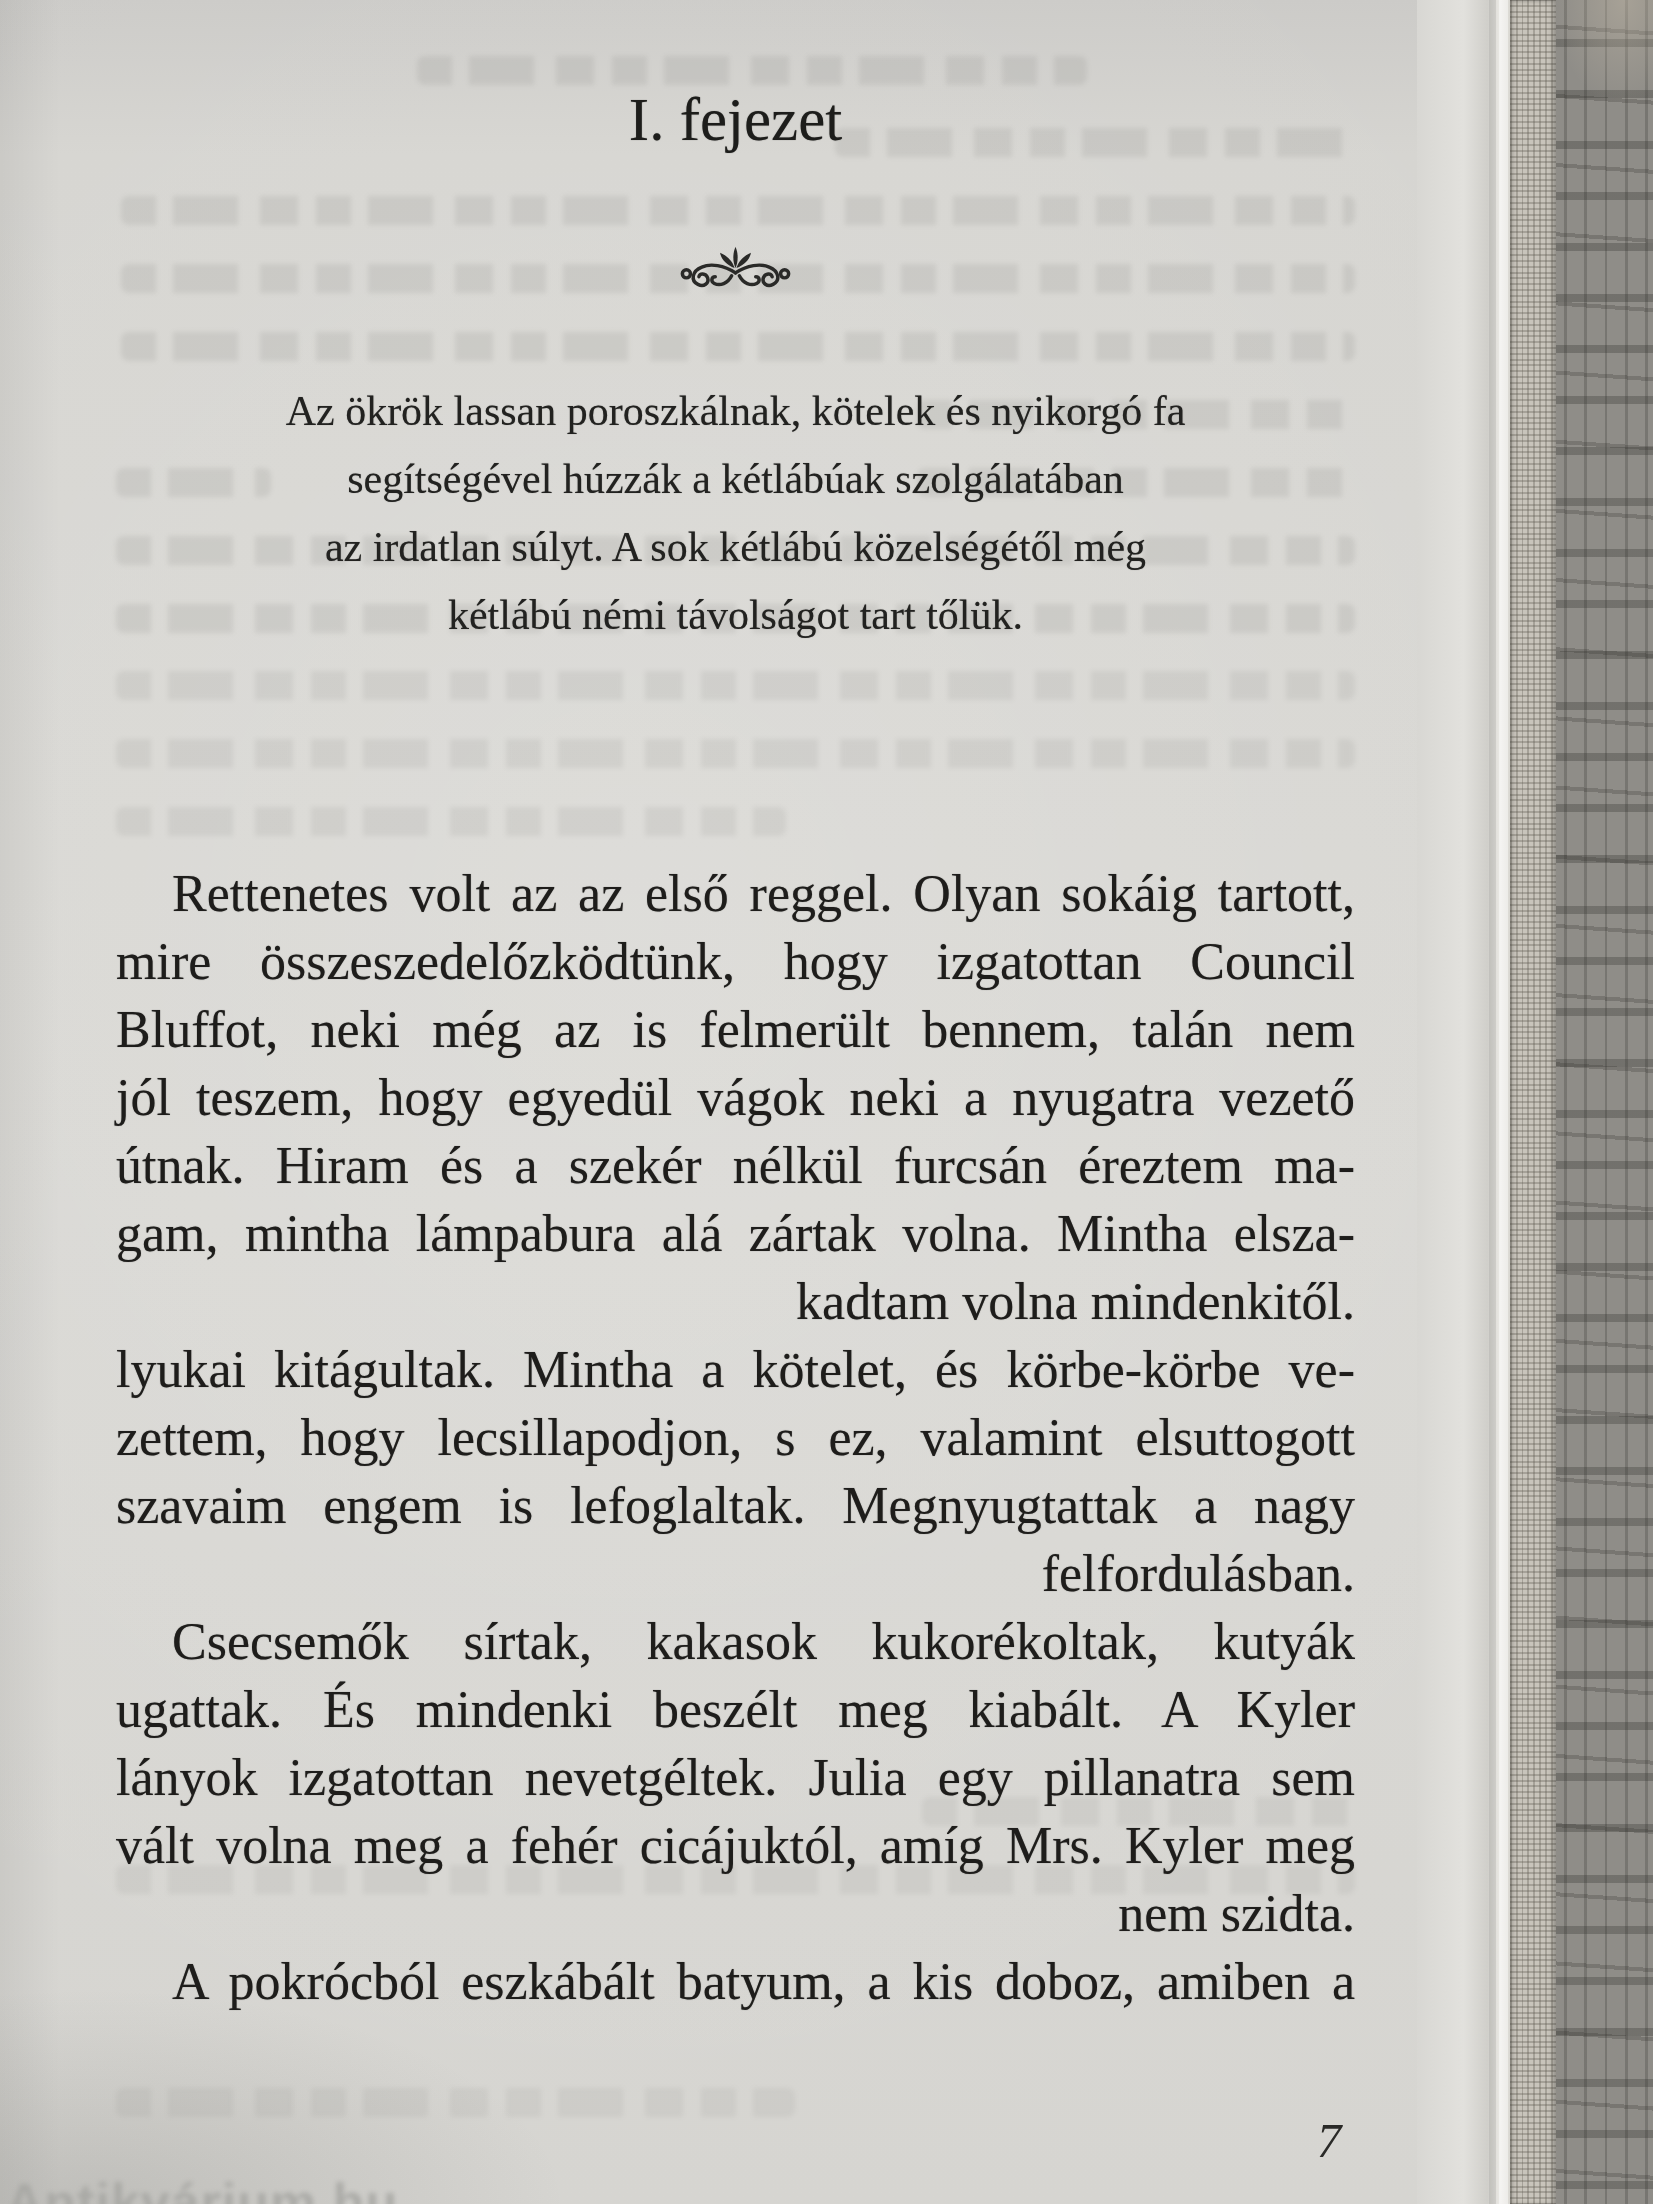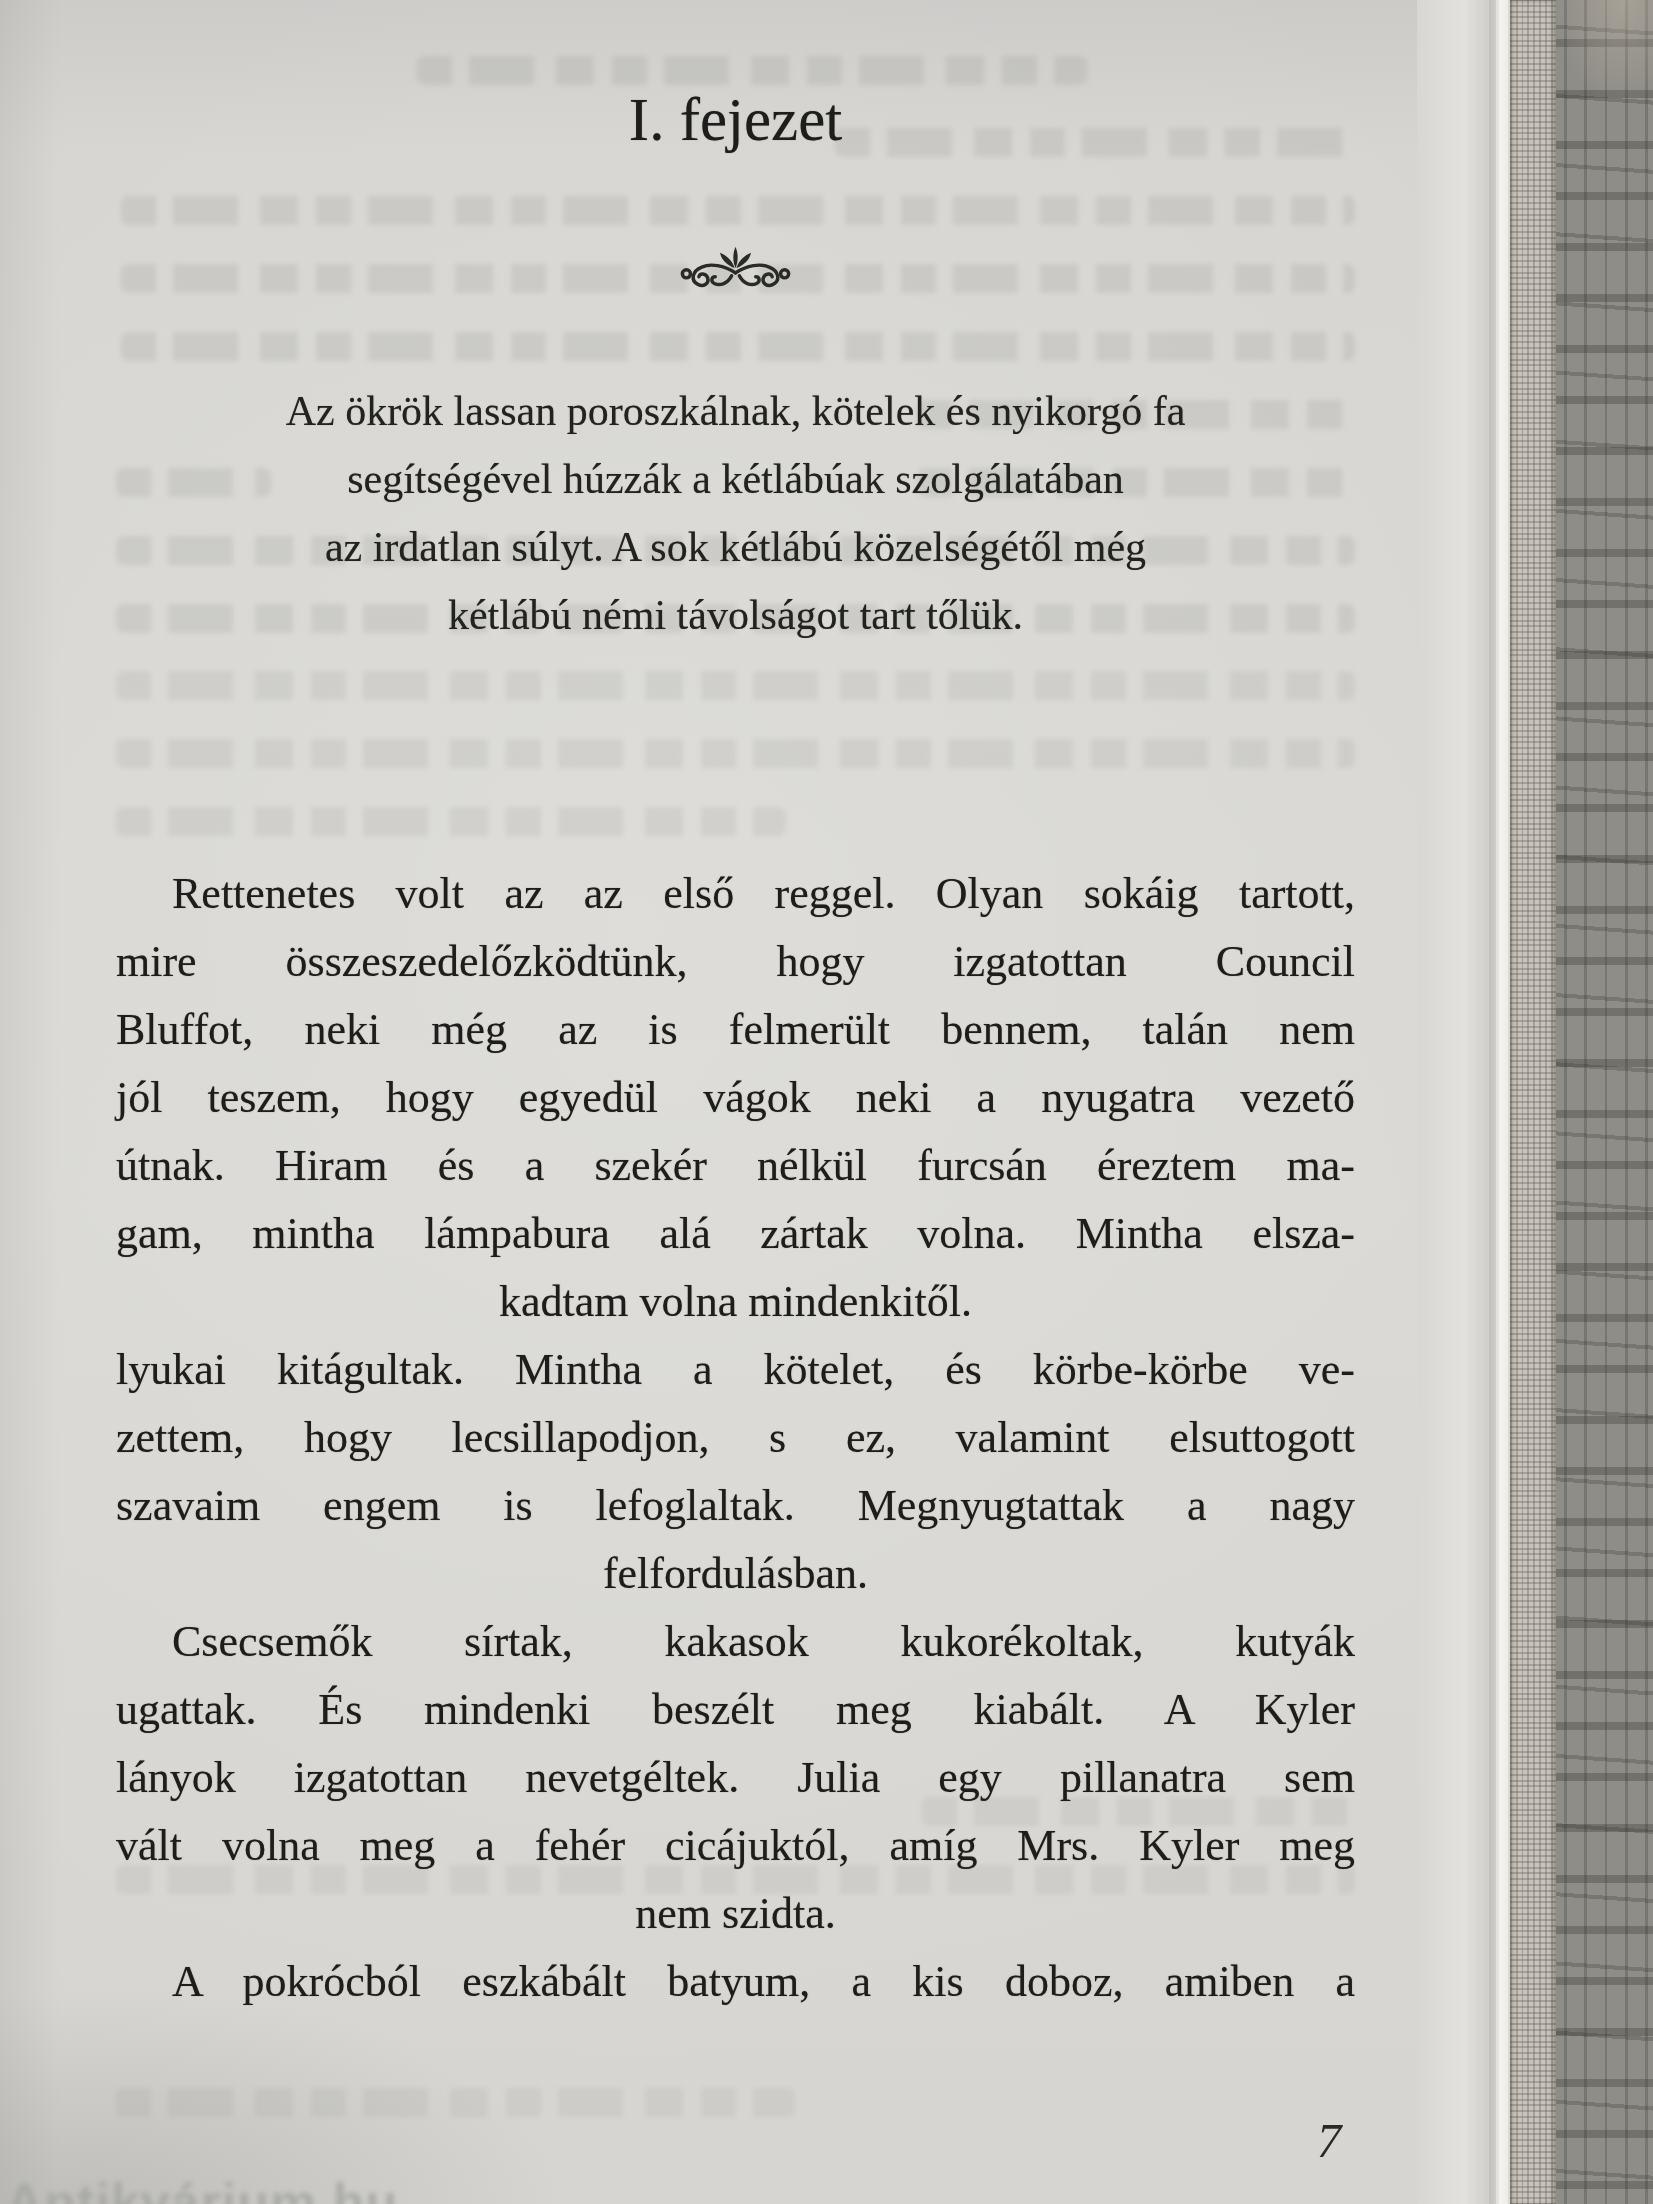--- a/index.html
+++ b/index.html
@@ -56,24 +56,24 @@
   }
   .ornament{position:absolute;left:116px;top:243px;width:1239px;text-align:center;}
   .ornament svg{display:inline-block;}
   .epigraph{
     position:absolute;left:116px;top:377px;width:1239px;
     font-size:42px;line-height:68px;color:#222220;
     text-align:center;text-shadow:0 0 1px rgba(30,30,28,.45);
   }
   .body-text{
     position:absolute;left:116px;top:860px;width:1239px;
-    font-size:44px;line-height:68px;color:#1e1d1b;
+    font-size:52px;line-height:68px;color:#1e1d1b;
     text-shadow:0 0 1px rgba(30,30,28,.5);
   }
-  .body-line{text-align:center;}
+  .body-line{text-align:right;}
   .body-line.just{text-align:justify;text-align-last:justify;}
   .body-line.indent{text-indent:56px;}
   .page-number{
     position:absolute;left:1271px;top:2112px;width:116px;text-align:center;
     font-size:49px;color:#2a2a28;font-style:italic;
   }
   .watermark{
     position:absolute;left:5.8px;top:2172px;width:446px;
     font-family:"Liberation Sans", sans-serif;font-weight:bold;
     font-size:52px;letter-spacing:1px;color:#a6a6a2;

